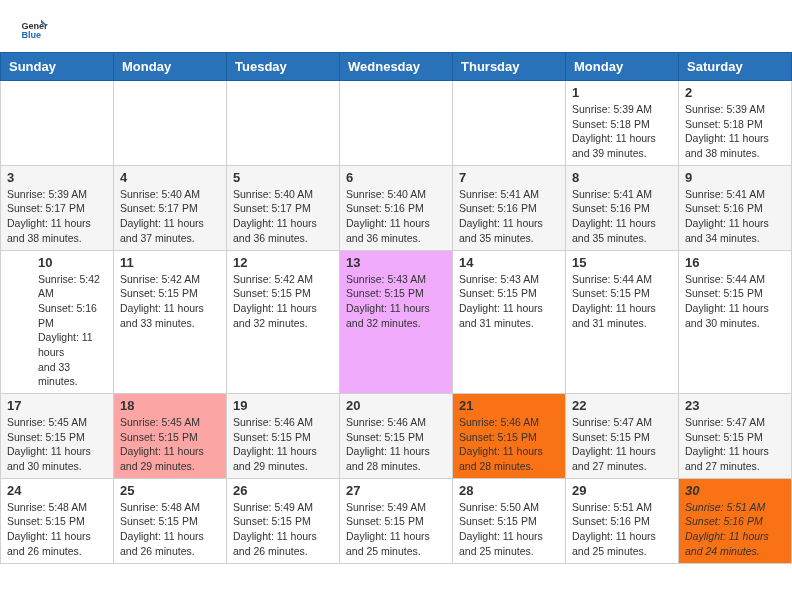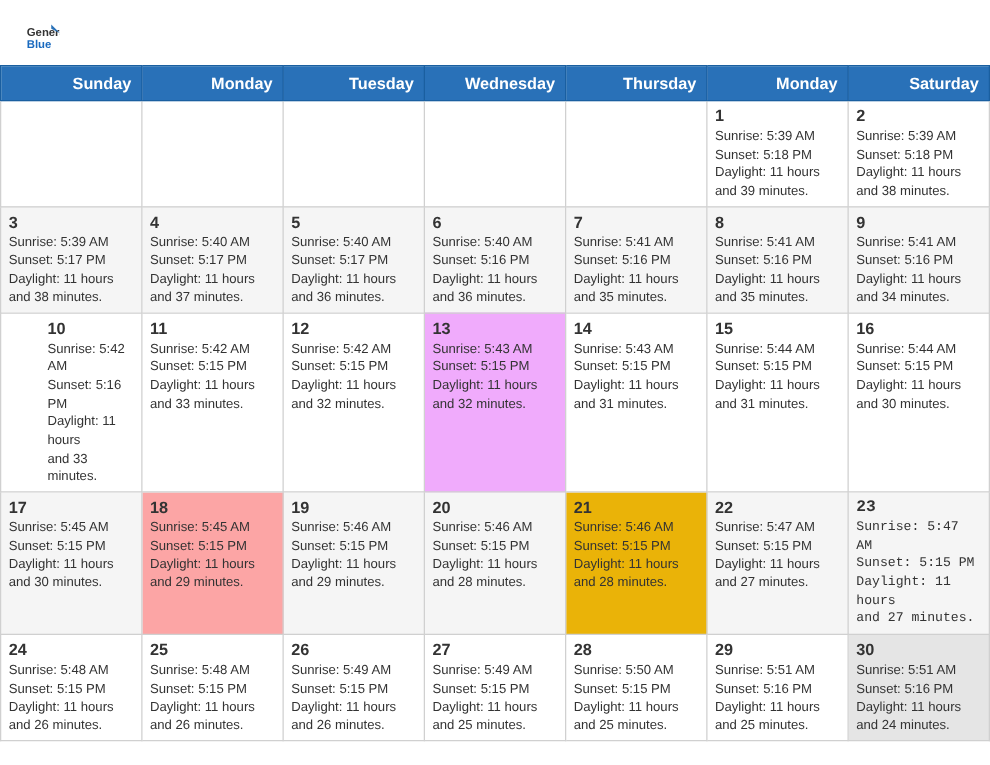--- a/index.html
+++ b/index.html
@@ -38,21 +38,21 @@
     }
     .calendar-table {
       width: 100%;
       border-collapse: collapse;
       border: 1px solid #ccc;
       margin: 0;
     }
     .calendar-table th {
       background-color: #2971b8;
       color: white;
-      text-align: right;
+      text-align: left;
       padding: 6px 8px;
       font-size: 13px;
       border: 1px solid #1a5fa0;
     }
     .calendar-table td {
       vertical-align: top;
       border: 1px solid #d0d0d0;
       padding: 4px 6px;
       width: 113px;
       min-height: 80px;
@@ -264,35 +264,35 @@
 Daylight: 11 hours
 and 29 minutes.</div>
         </td>
         <td style="background: rgb(245, 245, 245);">
           <span class="day-number">20</span>
           <div class="day-info" style="white-space: pre-line;">Sunrise: 5:46 AM
 Sunset: 5:15 PM
 Daylight: 11 hours
 and 28 minutes.</div>
         </td>
-        <td style="background: #eab308;">
+        <td style="background: #f97316;">
           <span class="day-number">21</span>
           <div class="day-info" style="white-space: pre-line;">Sunrise: 5:46 AM
 Sunset: 5:15 PM
 Daylight: 11 hours
 and 28 minutes.</div>
         </td>
         <td style="background: rgb(245, 245, 245); margin-left: 26px;">
           <span class="day-number">22</span>
           <div class="day-info" style="white-space: pre-line;">Sunrise: 5:47 AM
 Sunset: 5:15 PM
 Daylight: 11 hours
 and 27 minutes.</div>
         </td>
-        <td style="background: rgb(245, 245, 245); font-family: Liberation Mono, monospace;">
+        <td style="background: rgb(245, 245, 245);">
           <span class="day-number">23</span>
           <div class="day-info" style="white-space: pre-line;">Sunrise: 5:47 AM
 Sunset: 5:15 PM
 Daylight: 11 hours
 and 27 minutes.</div>
         </td>
       </tr>
       <tr>
         <td style="background: rgb(255, 255, 255);">
           <span class="day-number">24</span>
@@ -329,21 +329,21 @@
 Daylight: 11 hours
 and 25 minutes.</div>
         </td>
         <td style="background: rgb(255, 255, 255); margin-top: 21px;">
           <span class="day-number">29</span>
           <div class="day-info" style="white-space: pre-line;">Sunrise: 5:51 AM
 Sunset: 5:16 PM
 Daylight: 11 hours
 and 25 minutes.</div>
         </td>
-        <td style="background: #e5e5e5;">
+        <td style="background: #f97316; font-style: italic;">
           <span class="day-number">30</span>
           <div class="day-info" style="white-space: pre-line;">Sunrise: 5:51 AM
 Sunset: 5:16 PM
 Daylight: 11 hours
 and 24 minutes.</div>
         </td>
       </tr>
     </tbody>
 </table>
 

